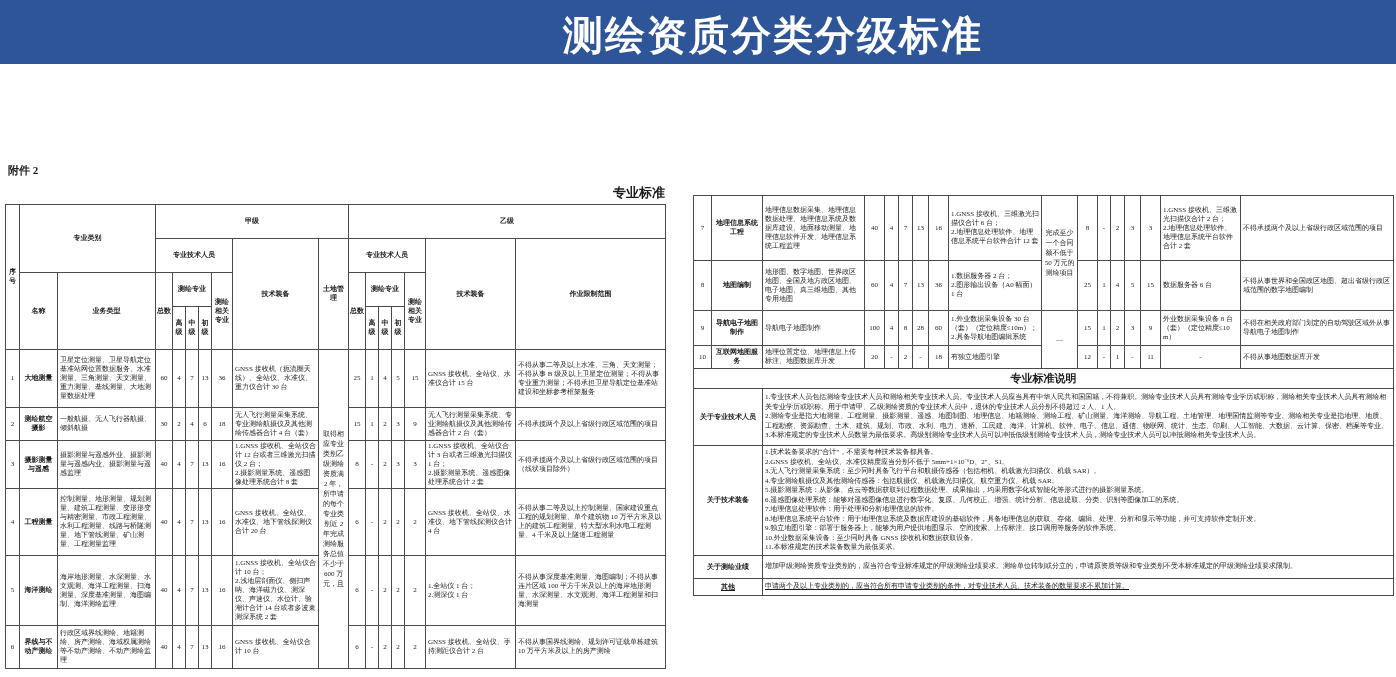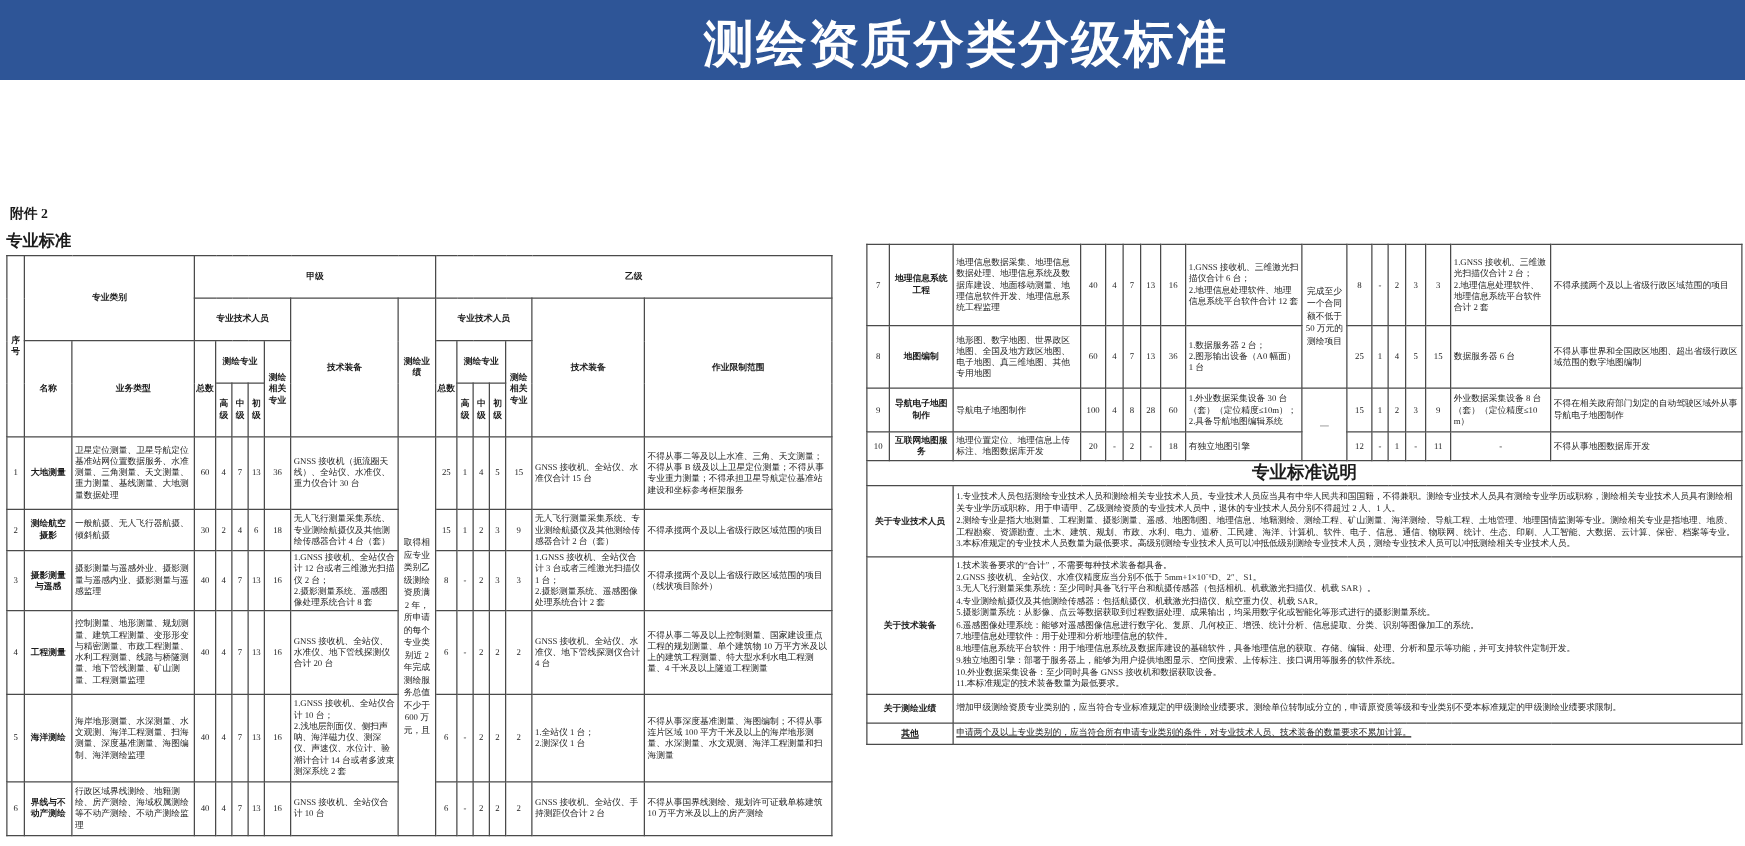--- a/index.html
+++ b/index.html
@@ -5,21 +5,21 @@
   html,body{margin:0;padding:0;}
   body{width:1396px;height:677px;position:relative;background:#ffffff;overflow:hidden;
        font-family:"Liberation Serif",serif;color:#1c1c1c;}
   .banner{position:absolute;top:0;left:0;width:1396px;height:64px;background:#2e5597;}
   .banner-title{position:absolute;top:8px;left:0;width:100%;text-align:center;
        transform:translateX(75px);color:#ffffff;font-size:40px;font-weight:bold;
        letter-spacing:2px;font-family:"Liberation Sans",sans-serif;}
   .attachment{position:absolute;left:8px;top:163px;font-size:11px;font-weight:bold;text-align:right;}
   .left-area{position:absolute;left:5px;top:185px;width:660px;}
   .right-area{position:absolute;left:693px;top:195px;width:700px;}
-  .table-title{text-align:left;font-size:13px;font-weight:bold;height:19px;line-height:16px;}
+  .table-title{text-align:right;font-size:13px;font-weight:bold;height:19px;line-height:16px;}
   table{border-collapse:collapse;table-layout:fixed;}
   #left-table{width:660px;}
   #right-table{width:700px;}
   th,td{border:1px solid #4a4a4a;padding:1px 2px;vertical-align:middle;
         font-size:7px;line-height:9px;word-break:break-all;overflow:hidden;}
   th{font-weight:bold;text-align:center;padding:12px 1px;}
   td.c{text-align:center;}
   td.l{text-align:left;}
   td.b{font-weight:bold;}
   td div{margin:0;padding:0;}
@@ -35,21 +35,21 @@
   #left-body tr:nth-child(6){height:43px;}
   #right-body tr:nth-child(1){height:65px;}
   #right-body tr:nth-child(2){height:50px;}
   #right-body tr:nth-child(3){height:35px;}
   #right-body tr:nth-child(4){height:23px;}
   #notes-section tr:nth-child(1){height:20px;}
   #notes-section tr:nth-child(2){height:57px;}
   #notes-section tr:nth-child(3){height:110px;}
   #notes-section tr:nth-child(4){height:23px;}
   #notes-section tr:nth-child(5){height:17px;text-decoration:underline;}
-  .notes-title{text-align:center;font-weight:bold;font-size:14px;}
+  .notes-title{text-align:center;font-weight:bold;font-size:11px;}
   td.notes{line-height:9.5px;margin-left:17px;}
   td.ach{line-height:10px;}
 </style>
 </head>
 <body>
 
 <div class="banner" style="background: rgb(46, 85, 151);">
   <div class="banner-title" style="color: rgb(255, 255, 255);">测绘资质分类分级标准</div>
 </div>
 
@@ -80,21 +80,21 @@
     <thead>
       <tr>
         <th rowspan="4">序号</th>
         <th colspan="2" rowspan="2">专业类别</th>
         <th colspan="7">甲级</th>
         <th colspan="7">乙级</th>
       </tr>
       <tr>
         <th colspan="5">专业技术人员</th>
         <th rowspan="3">技术装备</th>
-        <th rowspan="3">测绘业绩</th>
+        <th rowspan="3">土地管理</th>
         <th colspan="5">专业技术人员</th>
         <th rowspan="3">技术装备</th>
         <th rowspan="3">作业限制范围</th>
       </tr>
       <tr>
         <th rowspan="2">名称</th>
         <th rowspan="2">业务类型</th>
         <th rowspan="2">总数</th>
         <th colspan="3">测绘专业</th>
         <th rowspan="2">测绘相关专业</th>

